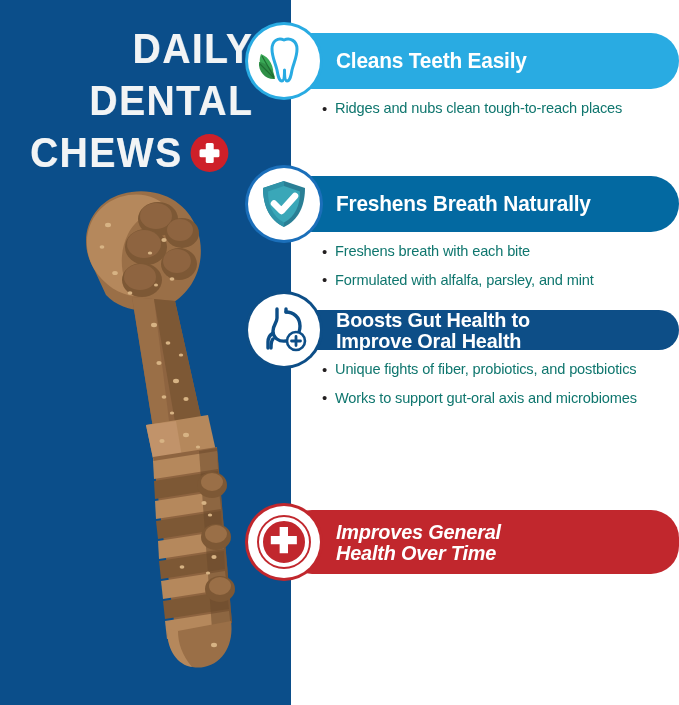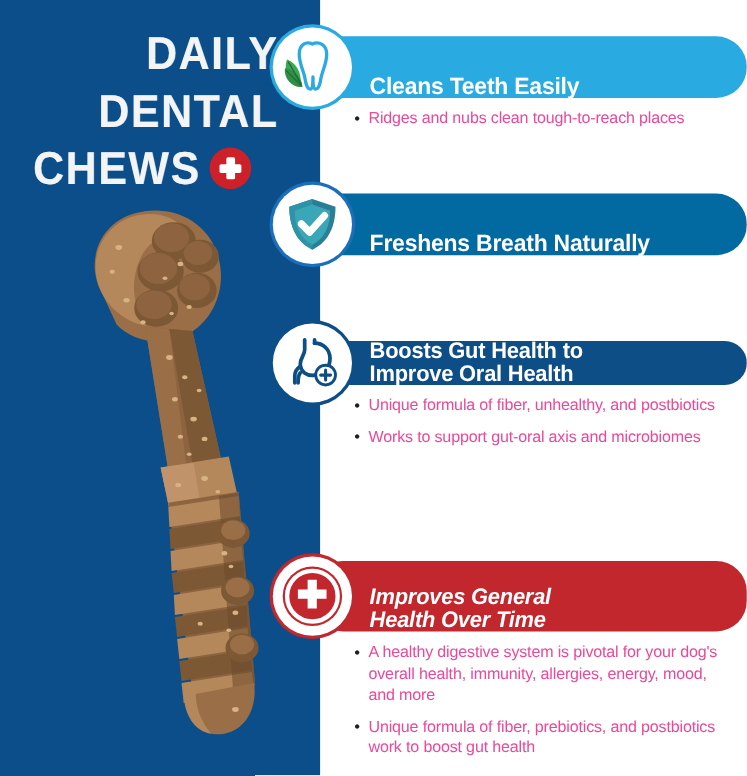--- a/index.html
+++ b/index.html
@@ -110,21 +110,21 @@
     left: 0;
     width: 431px;
   }
 
   .card-header {
     position: relative;
     height: 56px;
     margin-left: 36px;
     border-radius: 28px;
     display: flex;
-    align-items: flex-end;
+    align-items: center;
     padding-left: 52px;
     padding-right: 24px;
   }
   .card-title {
     color: #ffffff;
     font-family: "Liberation Sans", sans-serif;
     font-weight: 700;
     font-size: 21.5px;
     line-height: 21px;
     letter-spacing: -0.2px;
@@ -150,21 +150,21 @@
   }
   .icon-badge svg { display: block; }
 
   .bullets {
     margin-top: 10px;
     padding-left: 74px;
     padding-right: 16px;
   }
   .bullet {
     position: relative;
-    color: #ec4899;
+    color: #0f766e;
     font-family: "Liberation Sans", sans-serif;
     font-size: 14.6px;
     line-height: 19.5px;
     margin-bottom: 9px;
     padding-left: 13px;
     letter-spacing: -0.15px;
   }
   .bullet::before {
     content: "\2022";
     position: absolute;
@@ -326,20 +326,24 @@
       <div class="card-header" style="background:#0369a1;">
         <div class="icon-badge" style="box-shadow:0 0 0 3px #1b6fba;">
           <svg width="54" height="54" viewBox="0 0 54 54" xmlns="http://www.w3.org/2000/svg">
             <path d="M27 4 L48 11 C48 28 42 43 27 50 C12 43 6 28 6 11 Z" fill="#2a7f95"></path>
             <path d="M27 4 L27 50 C12 43 6 28 6 11 Z" fill="#2f93a8"></path>
             <path d="M27 9 L43 14.5 C43 28 38.5 39.5 27 45.5 C15.5 39.5 11 28 11 14.5 Z" fill="#3aa7b8"></path>
             <path d="M17 26.5 L24.5 34 L38 19" stroke="#ffffff" stroke-width="6.5" fill="none" stroke-linecap="round" stroke-linejoin="round"></path>
           </svg>
         </div>
         <div class="card-title">Freshens Breath Naturally</div>
+      </div>
+      <div class="bullets">
+        <div class="bullet">Freshens breath with each bite</div>
+        <div class="bullet">Formulated with alfalfa, parsley, and mint</div>
       </div>
     </div>
 
     <div class="card" style="top:310px;">
       <div class="card-header" style="background:#0d4e87; height:40px;">
         <div class="icon-badge" style="box-shadow:0 0 0 3px #0d4e87;">
           <svg width="54" height="54" viewBox="0 0 54 54" xmlns="http://www.w3.org/2000/svg">
             <g fill="none" stroke="#0d4e87" stroke-width="3.4" stroke-linecap="round" stroke-linejoin="round">
               <path d="M20 6 L20 15 C20 20 16 22 16 28 C16 35 22 39 29 38 C38 37 43 31 43 23 C43 14 36 9 29 9"></path>
               <path d="M29 6 L29 9"></path>
@@ -349,37 +353,33 @@
             <g>
               <circle cx="39" cy="38" r="9" fill="#ffffff" stroke="#0d4e87" stroke-width="2.6"></circle>
               <path d="M39 33.5 L39 42.5 M34.5 38 L43.5 38" stroke="#0d4e87" stroke-width="2.8" stroke-linecap="round"></path>
             </g>
           </svg>
         </div>
         <div class="card-title two-line">Boosts Gut Health to
 Improve Oral Health</div>
       </div>
       <div class="bullets">
-        <div class="bullet">Unique formula of fiber, unhealthy, and postbiotics</div>
+        <div class="bullet">Unique fights of fiber, probiotics, and postbiotics</div>
         <div class="bullet">Works to support gut-oral axis and microbiomes</div>
       </div>
     </div>
 
     <div class="card" style="top:510px;">
       <div class="card-header" style="background:#c1272d; height:64px;font-style:italic;">
         <div class="icon-badge" style="box-shadow:0 0 0 3px #c1272d;">
           <svg width="58" height="58" viewBox="0 0 58 58" xmlns="http://www.w3.org/2000/svg">
             <circle cx="29" cy="29" r="27" fill="#c1272d"></circle>
             <circle cx="29" cy="29" r="23" fill="none" stroke="#ffffff" stroke-width="4"></circle>
             <path d="M24.5 13 L33.5 13 L33.5 22.5 L43 22.5 L43 31.5 L33.5 31.5 L33.5 41 L24.5 41 L24.5 31.5 L15 31.5 L15 22.5 L24.5 22.5 Z" fill="#ffffff" transform="translate(0,2) scale(0.93) translate(2,0)"></path>
           </svg>
         </div>
         <div class="card-title two-line">Improves General
 Health Over Time</div>
       </div>
-      <div class="bullets">
-        <div class="bullet">A healthy digestive system is pivotal for your dog's overall health, immunity, allergies, energy, mood, and more</div>
-        <div class="bullet">Unique formula of fiber, prebiotics, and postbiotics work to boost gut health</div>
-      </div>
     </div>
 
   </div>
 </div>
 
 </body></html>

